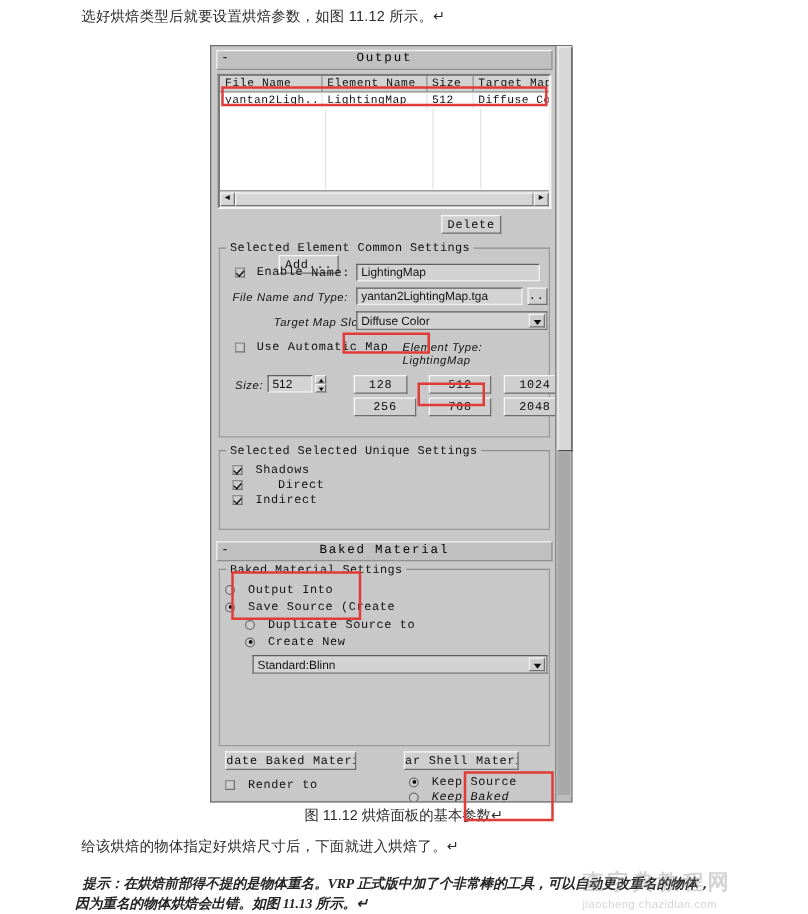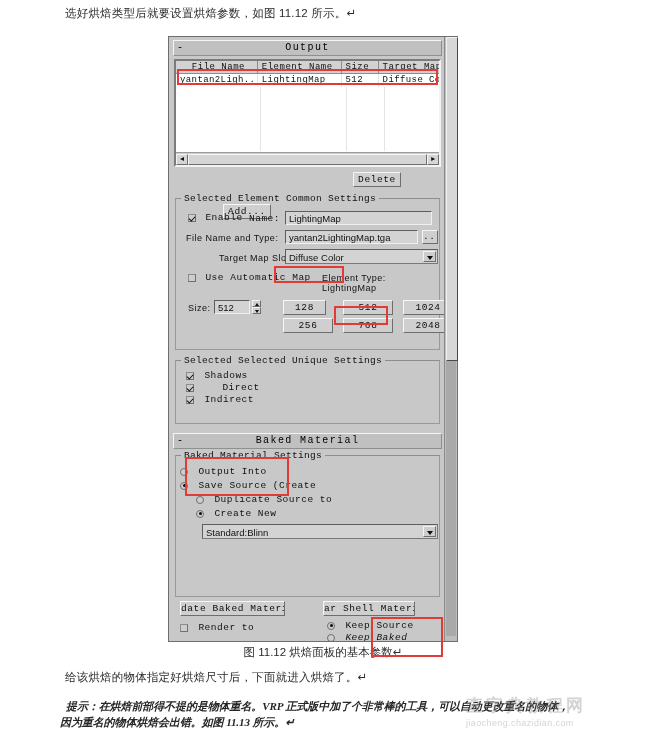--- a/index.html
+++ b/index.html
@@ -180,21 +180,21 @@
   .lv-row div{
     line-height:13px;
     padding-left:4px;
     font-size:9px;
     letter-spacing:.4px;
     overflow:hidden;
     white-space:nowrap;
     box-sizing:border-box;
     border-right:1px solid #e4e4e4;
   }
-  .c1{width:84px;text-align:center;} .c2{width:86px;} .c3{width:38px;} .c4{width:62px;border-right:none !important;}
+  .c1{width:84px;} .c2{width:86px;} .c3{width:38px;} .c4{width:62px;border-right:none !important;}
   .lv-empty{
     position:absolute; left:0; right:0; top:26px; bottom:14px;
     background:#fff;
   }
   .lv-empty i{
     position:absolute; top:0; bottom:0; width:1px; background:#e4e4e4;
   }
   .h-scroll{
     position:absolute; left:0; right:0; bottom:0;
     height:12px;
@@ -266,21 +266,21 @@
     vertical-align:middle;
   }
   .rd.on::after{
     content:"";
     position:absolute; left:1.5px; top:1.5px;
     width:3px;height:3px;border-radius:50%;
     background:#0b0b0b;
   }
 
   .lbl{ font-size:9.5px; letter-spacing:.5px; vertical-align:middle;}
-  .lbl-sans{ font-family:"Liberation Sans", sans-serif; font-size:9px;}
+  .lbl-sans{ font-family:"Liberation Sans", sans-serif; font-size:9px;font-style:italic;}
 
   
   .field{
     display:inline-block;
     background:#d3d3d3;
     border:1px solid #787878;
     border-top-color:#5e5e5e; border-left-color:#5e5e5e;
     border-bottom-color:#f0f0f0; border-right-color:#f0f0f0;
     height:14px; line-height:14px;
     box-sizing:border-box;

